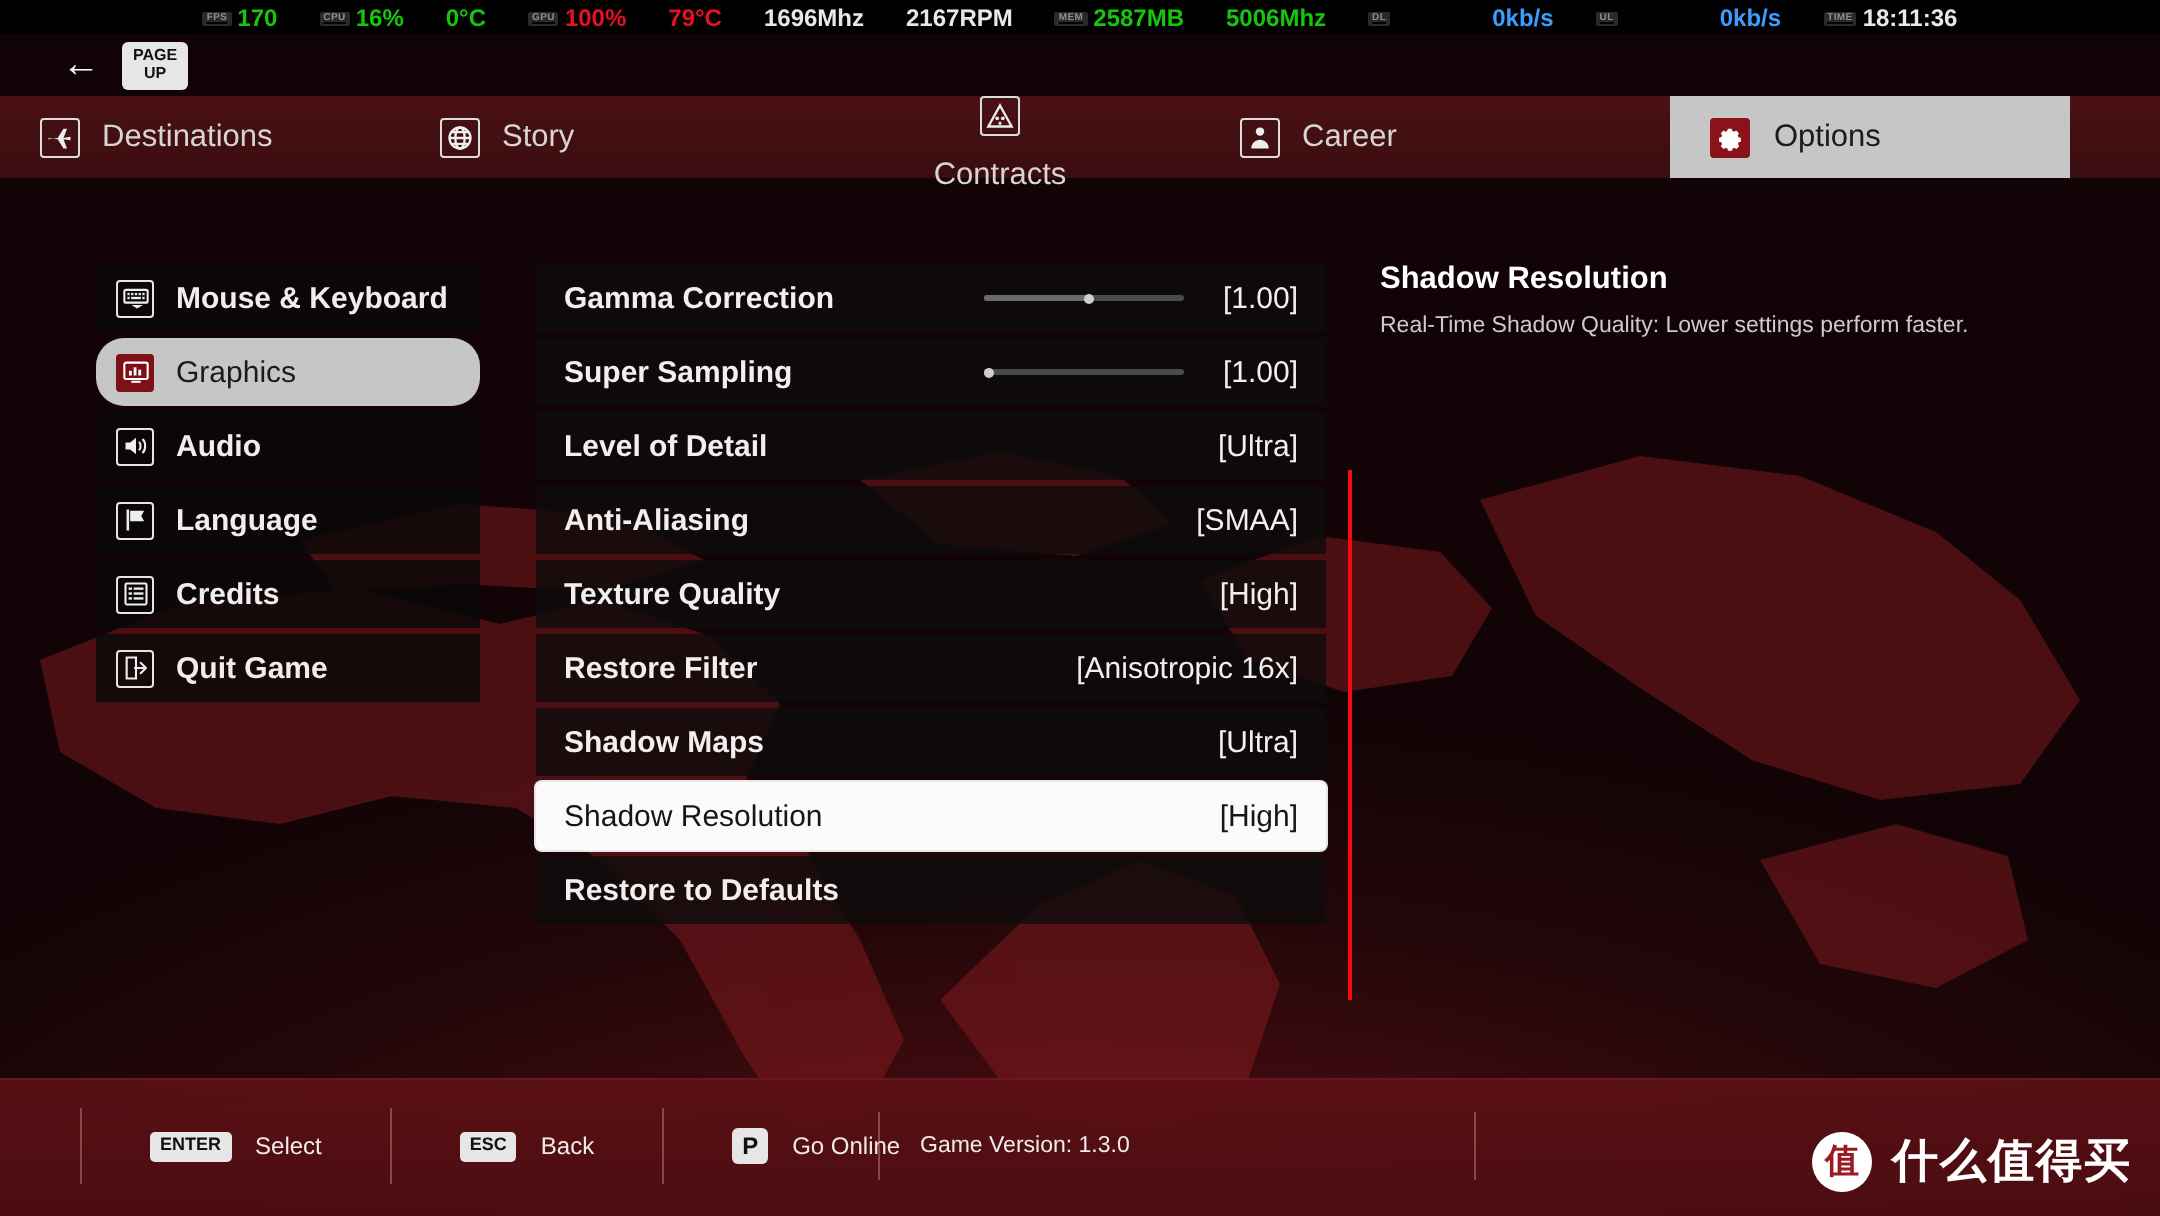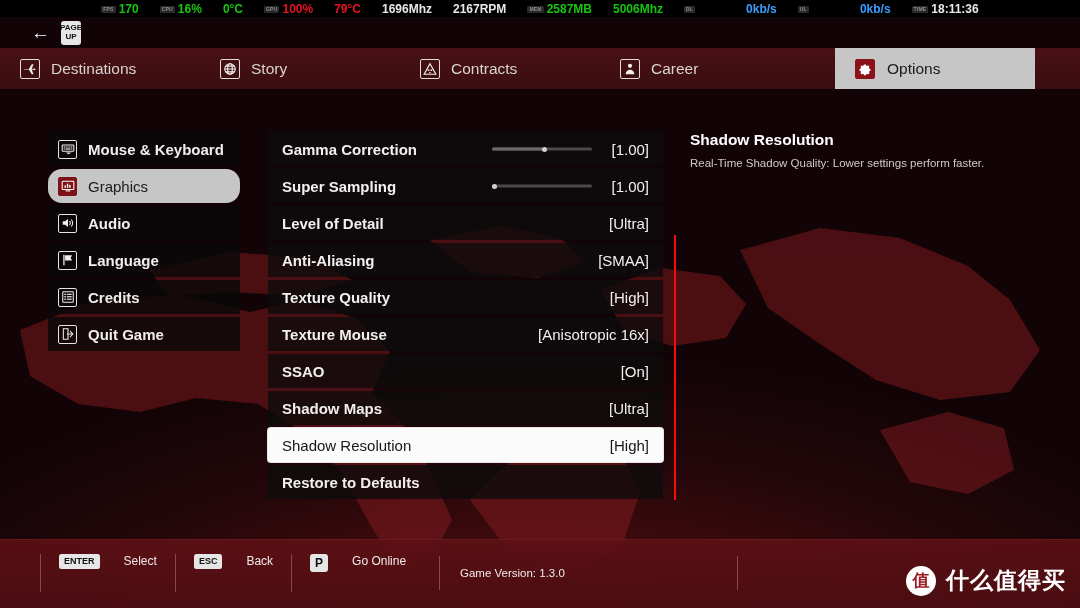--- a/index.html
+++ b/index.html
@@ -19,21 +19,21 @@
   }
   .bg-map svg{position:absolute;left:0;top:0;width:1080px;height:608px;opacity:.55;}
 
   
   .hwbar{
     position:absolute;left:0;top:0;width:1080px;height:17px;
     background:#000;z-index:40;
     display:flex;align-items:center;justify-content:center;
     font-family:"Liberation Sans",sans-serif;
   }
-  .hw-inner{display:flex;align-items:center;gap:21px;font-size:12px;font-weight:700;line-height:1;}
+  .hw-inner{display:flex;align-items:center;gap:21px;font-size:12px;font-weight:700;line-height:1;text-decoration:underline;}
   .hw-tag{
     font-size:5px;font-weight:700;letter-spacing:.2px;
     padding:1px 2px;border-radius:1px;line-height:1;
     display:inline-block;transform:translateY(1px);
   }
   .hw-grp{display:flex;align-items:center;gap:3px;}
   .hw-green{color:#16c60c;}
   .hw-red{color:#e81123;}
   .hw-blue{color:#3b9dff;padding-left:48px;}
   .hw-white{color:#e8e8e8;}
@@ -41,36 +41,36 @@
 
   
   .backrow{position:absolute;left:0;top:17px;width:1080px;height:31px;z-index:20;
            display:flex;align-items:center;}
   .back-arrow{margin-left:31px;color:#fff;font-size:19px;line-height:1;}
   .keycap{
     display:inline-flex;align-items:center;justify-content:center;
     background:#e6e6e6;color:#111;border-radius:3px;
     font-weight:700;text-align:center;line-height:1.03;
   }
-  .keycap.pageup{margin-left:11px;width:20px;height:22px;font-size:8px;padding:1px 0;flex-direction:column;}
+  .keycap.pageup{margin-left:11px;width:33px;height:22px;font-size:8px;padding:1px 0;flex-direction:column;}
 
   
   .topnav{
     position:absolute;left:0;top:48px;width:1080px;height:41px;z-index:20;
     background:linear-gradient(180deg,#4a1114 0%,#3a0d10 100%);
     display:flex;align-items:stretch;
   }
   .navtab{
     flex:0 0 auto;display:flex;align-items:center;gap:11px;
     padding:0 20px;color:#d9d4d4;font-size:15.5px;font-weight:400;
     box-sizing:border-box;
   }
   .navtab:nth-child(1){width:200px;}
   .navtab:nth-child(2){width:200px;}
-  .navtab:nth-child(3){width:200px;}
+  .navtab:nth-child(3){width:200px;flex-direction:column;}
   .navtab:nth-child(4){width:200px;}
   .navtab.active{
     margin-left:35px;width:200px;
     background:#c6c6c6;color:#1a1a1a;font-weight:500;gap:12px;
   }
   .navicon{
     width:20px;height:20px;flex:0 0 20px;border:1.6px solid #ddd;border-radius:2px;
     display:flex;align-items:center;justify-content:center;
     box-sizing:border-box;
   }
@@ -128,22 +128,22 @@
   .desc-body{color:#cfcaca;font-size:11.5px;font-weight:400;line-height:1.35;margin:0;}
 
   
   .footer{
     position:absolute;left:0;bottom:0;width:1080px;height:68px;z-index:25;
     background:linear-gradient(180deg,rgba(92,16,20,.92) 0%,rgba(74,13,17,.96) 100%);
     border-top:1px solid rgba(200,60,60,.25);
   }
   .foot-items{position:absolute;left:40px;top:14px;display:flex;align-items:center;height:38px;}
   .foot-item{
-    display:flex;align-items:flex-start;gap:24px;height:38px;
-    padding:0 18px;border-left:1px solid rgba(220,160,160,.40);
+    display:flex;align-items:center;gap:12px;height:38px;
+    padding:0 34px;border-left:1px solid rgba(220,160,160,.40);
     color:#f0eaea;font-size:12px;font-weight:400;white-space:nowrap;
   }
   .keycap.sm{height:15px;padding:0 5px;font-size:9px;border-radius:2.5px;}
   .keycap.single{width:18px;height:18px;font-size:12px;border-radius:3px;}
   .foot-version{
     position:absolute;left:460px;top:14px;height:38px;display:flex;align-items:center;
     padding-left:0;color:#f0eaea;font-size:11.5px;
   }
   .foot-div{position:absolute;top:16px;width:1px;height:34px;background:rgba(220,160,160,.40);}
 
@@ -392,26 +392,22 @@
       </div>
       <div class="setrow">
         <span class="label">Anti-Aliasing</span>
         <span class="value">[SMAA]</span>
       </div>
       <div class="setrow">
         <span class="label">Texture Quality</span>
         <span class="value">[High]</span>
       </div>
       <div class="setrow">
-        <span class="label">Texture Mouse</span>
+        <span class="label">Restore Filter</span>
         <span class="value">[Anisotropic 16x]</span>
-      </div>
-      <div class="setrow">
-        <span class="label">SSAO</span>
-        <span class="value">[On]</span>
       </div>
       <div class="setrow">
         <span class="label">Shadow Maps</span>
         <span class="value">[Ultra]</span>
       </div>
       <div class="setrow selected">
         <span class="label">Shadow Resolution</span>
         <span class="value">[High]</span>
       </div>
       <div class="setrow">

